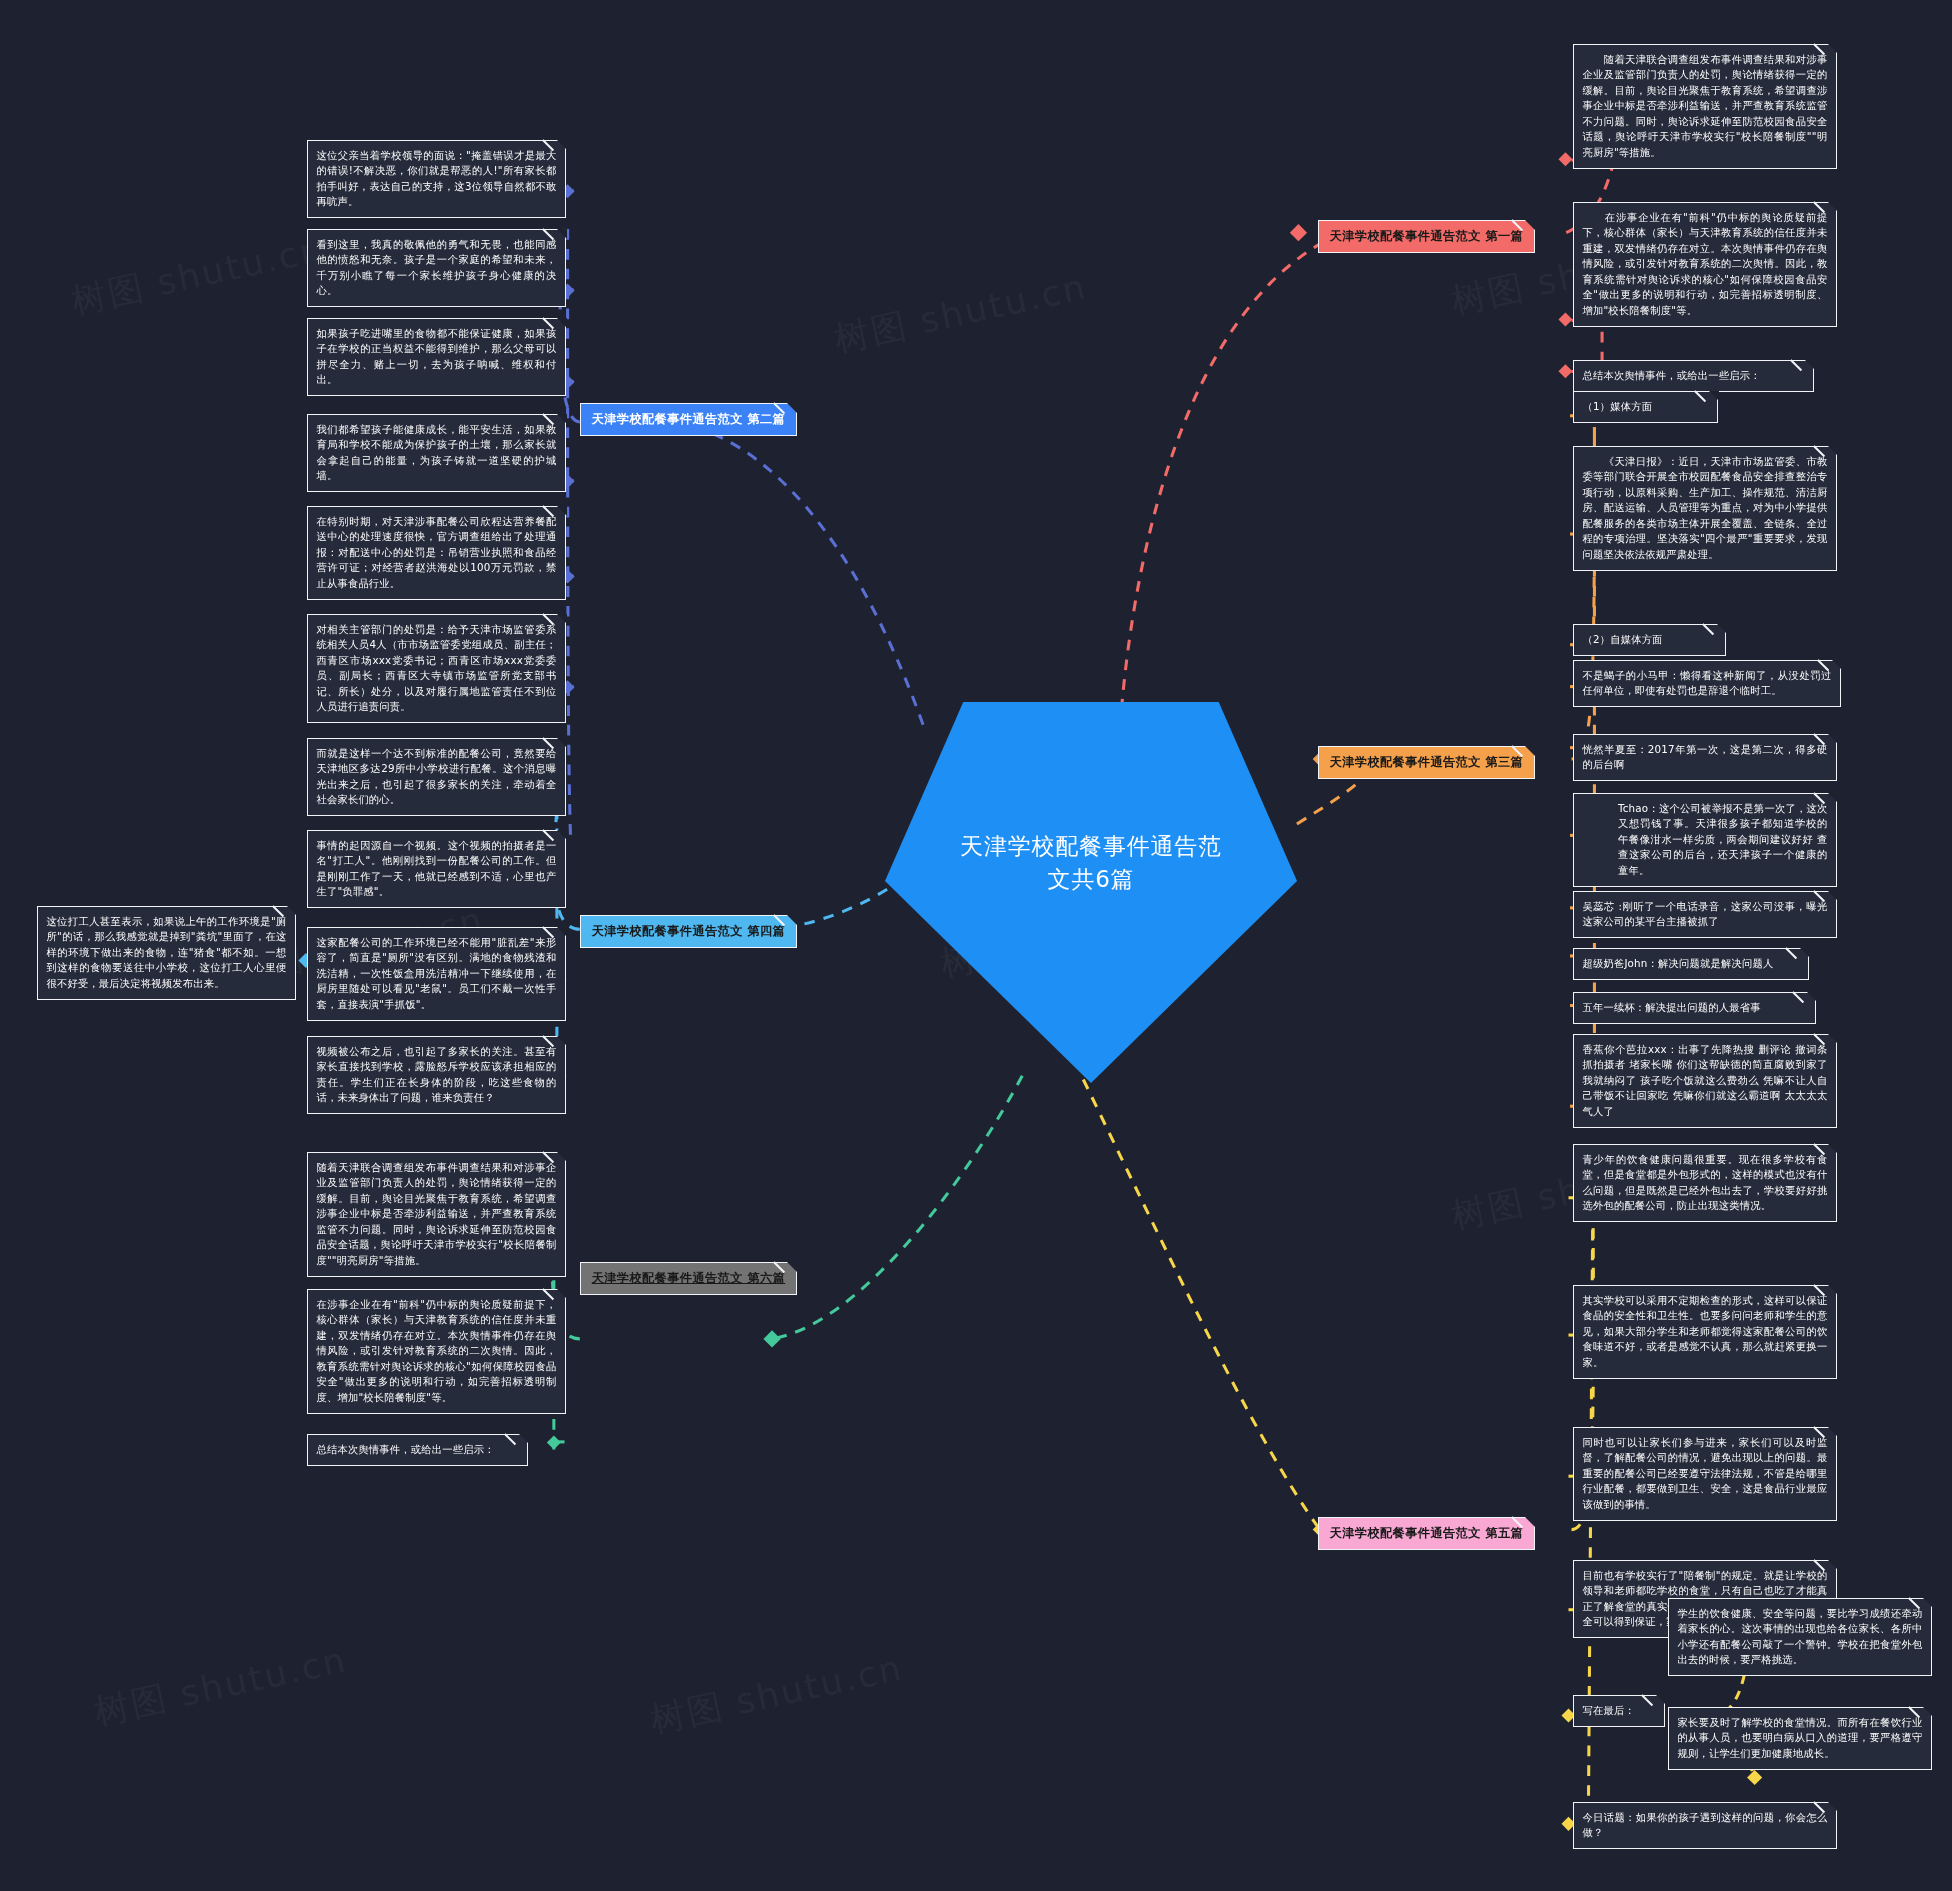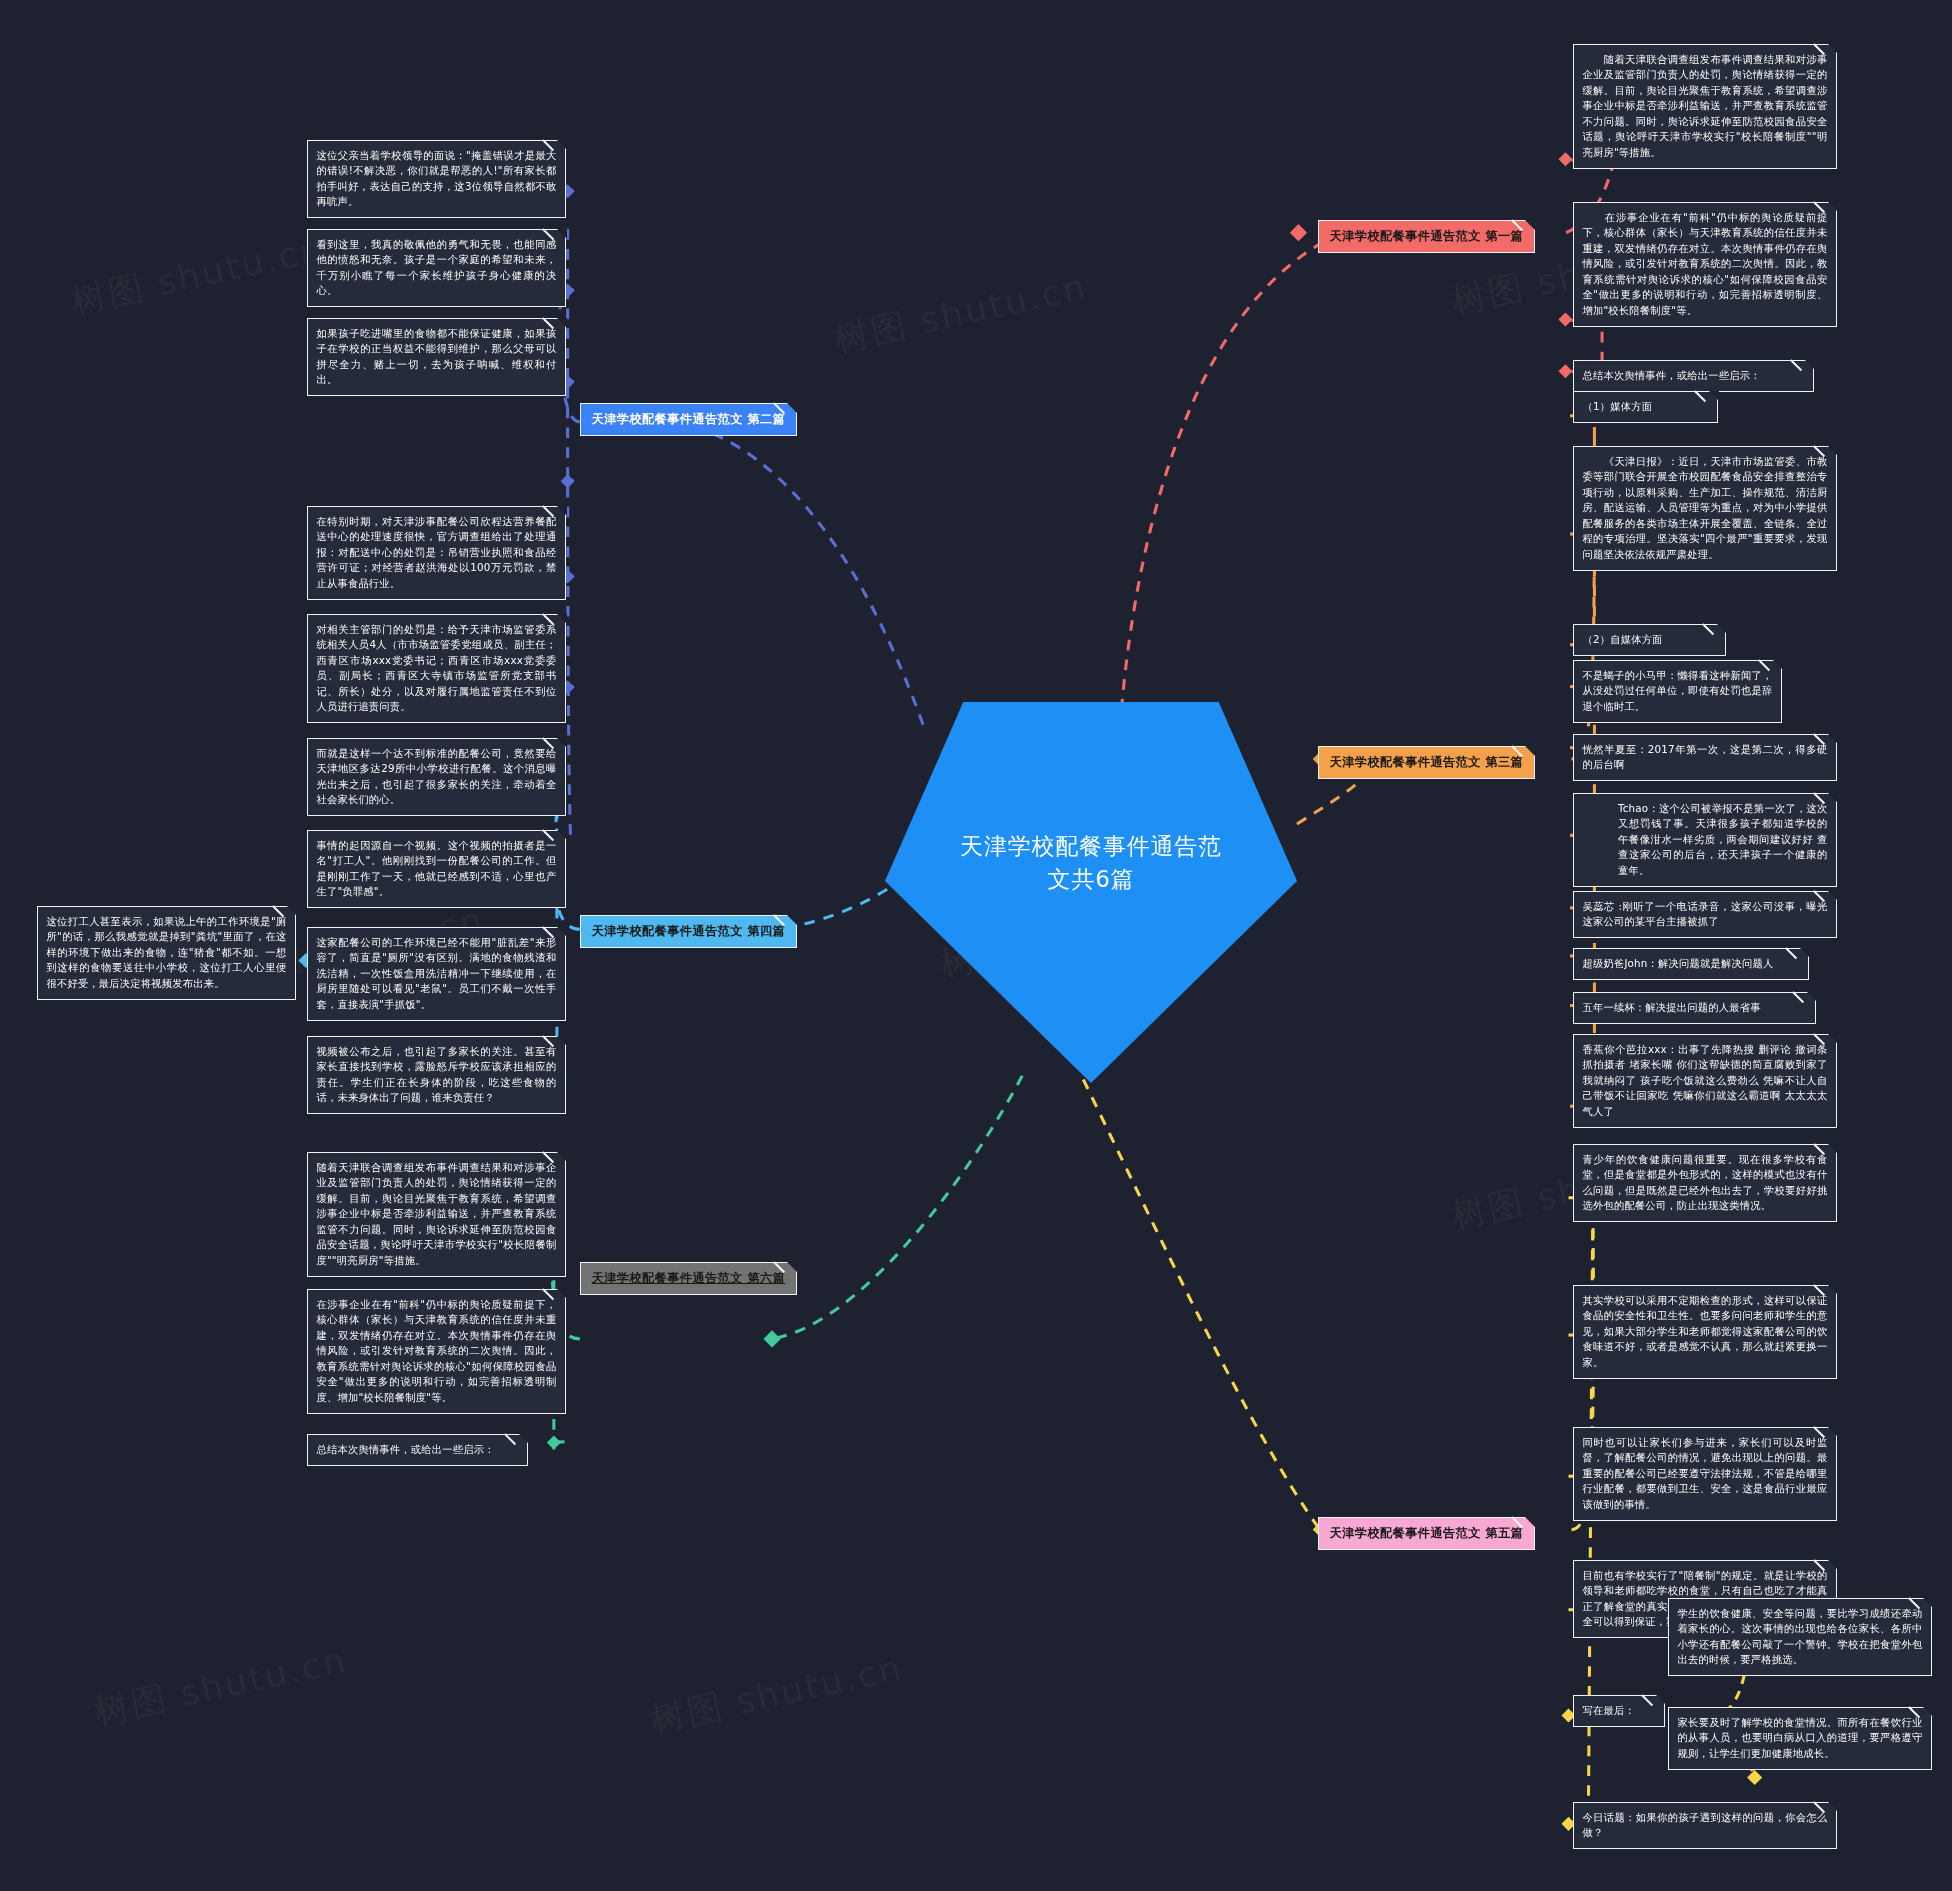--- a/index.html
+++ b/index.html
@@ -234,41 +234,42 @@
   <div class="chip" style="left:1318px;top:1517px;background:#f9a8d4;">天津学校配餐事件通告范文 第五篇</div>
   <div class="chip" style="left:580px;top:1262px;background:#737373;text-decoration:underline;">天津学校配餐事件通告范文 第六篇</div>
 
   <div class="node" style="left:1573px;top:44px;width:264px;">　　随着天津联合调查组发布事件调查结果和对涉事企业及监管部门负责人的处罚，舆论情绪获得一定的缓解。目前，舆论目光聚焦于教育系统，希望调查涉事企业中标是否牵涉利益输送，并严查教育系统监管不力问题。同时，舆论诉求延伸至防范校园食品安全话题，舆论呼吁天津市学校实行"校长陪餐制度""明亮厨房"等措施。</div>
   <div class="node" style="left:1573px;top:202px;width:264px;">　　在涉事企业在有"前科"仍中标的舆论质疑前提下，核心群体（家长）与天津教育系统的信任度并未重建，双发情绪仍存在对立。本次舆情事件仍存在舆情风险，或引发针对教育系统的二次舆情。因此，教育系统需针对舆论诉求的核心"如何保障校园食品安全"做出更多的说明和行动，如完善招标透明制度、增加"校长陪餐制度"等。</div>
   <div class="node" style="left:1573px;top:360px;width:241px;">总结本次舆情事件，或给出一些启示：</div>
 
   <div class="node" style="left:1573px;top:391px;width:145px;">（1）媒体方面</div>
   <div class="node" style="left:1573px;top:446px;width:264px;">　　《天津日报》：近日，天津市市场监管委、市教委等部门联合开展全市校园配餐食品安全排查整治专项行动，以原料采购、生产加工、操作规范、清洁厨房、配送运输、人员管理等为重点，对为中小学提供配餐服务的各类市场主体开展全覆盖、全链条、全过程的专项治理。坚决落实"四个最严"重要要求，发现问题坚决依法依规严肃处理。</div>
   <div class="node" style="left:1573px;top:624px;width:153px;">（2）自媒体方面</div>
-  <div class="node" style="left:1573px;top:660px;width:209px;">不是蝎子的小马甲：懒得看这种新闻了，从没处罚过任何单位，即使有处罚也是辞退个临时工。</div>
+  <div class="node" style="left:1573px;top:660px;width:268px;">不是蝎子的小马甲：懒得看这种新闻了，从没处罚过任何单位，即使有处罚也是辞退个临时工。</div>
   <div class="node" style="left:1573px;top:734px;width:264px;">恍然半夏至：2017年第一次，这是第二次，得多硬的后台啊</div>
   <div class="node" style="left:1573px;top:793px;width:264px;padding-left:44px;">Tchao：这个公司被举报不是第一次了，这次又想罚钱了事。天津很多孩子都知道学校的午餐像泔水一样劣质，两会期间建议好好 查查这家公司的后台，还天津孩子一个健康的童年。</div>
   <div class="node" style="left:1573px;top:891px;width:264px;">吴蕊芯 :刚听了一个电话录音，这家公司没事，曝光这家公司的某平台主播被抓了</div>
   <div class="node" style="left:1573px;top:948px;width:236px;">超级奶爸John：解决问题就是解决问题人</div>
   <div class="node" style="left:1573px;top:992px;width:243px;">五年一续杯：解决提出问题的人最省事</div>
   <div class="node" style="left:1573px;top:1034px;width:264px;">香蕉你个芭拉xxx：出事了先降热搜 删评论 撤词条 抓拍摄者 堵家长嘴 你们这帮缺德的简直腐败到家了 我就纳闷了 孩子吃个饭就这么费劲么 凭嘛不让人自己带饭不让回家吃 凭嘛你们就这么霸道啊 太太太太气人了</div>
 
   <div class="node" style="left:1573px;top:1144px;width:264px;">青少年的饮食健康问题很重要。现在很多学校有食堂，但是食堂都是外包形式的，这样的模式也没有什么问题，但是既然是已经外包出去了，学校要好好挑选外包的配餐公司，防止出现这类情况。</div>
   <div class="node" style="left:1573px;top:1285px;width:264px;">其实学校可以采用不定期检查的形式，这样可以保证食品的安全性和卫生性。也要多问问老师和学生的意见，如果大部分学生和老师都觉得这家配餐公司的饮食味道不好，或者是感觉不认真，那么就赶紧更换一家。</div>
   <div class="node" style="left:1573px;top:1427px;width:264px;">同时也可以让家长们参与进来，家长们可以及时监督，了解配餐公司的情况，避免出现以上的问题。最重要的配餐公司已经要遵守法律法规，不管是给哪里行业配餐，都要做到卫生、安全，这是食品行业最应该做到的事情。</div>
   <div class="node" style="left:1573px;top:1560px;width:264px;">目前也有学校实行了"陪餐制"的规定。就是让学校的领导和老师都吃学校的食堂，只有自己也吃了才能真正了解食堂的真实情况。这样不仅学生们未来饮食安全可以得到保证，家长也更加放心了。</div>
 
   <div class="node" style="left:1573px;top:1695px;width:92px;">写在最后：</div>
   <div class="node" style="left:1668px;top:1598px;width:264px;">学生的饮食健康、安全等问题，要比学习成绩还牵动着家长的心。这次事情的出现也给各位家长、各所中小学还有配餐公司敲了一个警钟。学校在把食堂外包出去的时候，要严格挑选。</div>
   <div class="node" style="left:1668px;top:1707px;width:264px;">家长要及时了解学校的食堂情况。而所有在餐饮行业的从事人员，也要明白病从口入的道理，要严格遵守规则，让学生们更加健康地成长。</div>
   <div class="node" style="left:1573px;top:1802px;width:264px;">今日话题：如果你的孩子遇到这样的问题，你会怎么做？</div>
 
   <div class="node" style="left:307px;top:140px;width:259px;">这位父亲当着学校领导的面说："掩盖错误才是最大的错误!不解决恶，你们就是帮恶的人!"所有家长都拍手叫好，表达自己的支持，这3位领导自然都不敢再吭声。</div>
   <div class="node" style="left:307px;top:229px;width:259px;">看到这里，我真的敬佩他的勇气和无畏，也能同感他的愤怒和无奈。孩子是一个家庭的希望和未来，千万别小瞧了每一个家长维护孩子身心健康的决心。</div>
   <div class="node" style="left:307px;top:318px;width:259px;">如果孩子吃进嘴里的食物都不能保证健康，如果孩子在学校的正当权益不能得到维护，那么父母可以拼尽全力、赌上一切，去为孩子呐喊、维权和付出。</div>
+  <div class="node" style="left:307px;top:414px;width:259px;">我们都希望孩子能健康成长，能平安生活，如果教育局和学校不能成为保护孩子的土壤，那么家长就会拿起自己的能量，为孩子铸就一道坚硬的护城墙。</div>
   <div class="node" style="left:307px;top:506px;width:259px;">在特别时期，对天津涉事配餐公司欣程达营养餐配送中心的处理速度很快，官方调查组给出了处理通报：对配送中心的处罚是：吊销营业执照和食品经营许可证；对经营者赵洪海处以100万元罚款，禁止从事食品行业。</div>
   <div class="node" style="left:307px;top:614px;width:259px;">对相关主管部门的处罚是：给予天津市场监管委系统相关人员4人（市市场监管委党组成员、副主任；西青区市场xxx党委书记；西青区市场xxx党委委员、副局长；西青区大寺镇市场监管所党支部书记、所长）处分，以及对履行属地监管责任不到位人员进行追责问责。</div>
 
   <div class="node" style="left:307px;top:738px;width:259px;">而就是这样一个达不到标准的配餐公司，竟然要给天津地区多达29所中小学校进行配餐。这个消息曝光出来之后，也引起了很多家长的关注，牵动着全社会家长们的心。</div>
   <div class="node" style="left:307px;top:830px;width:259px;">事情的起因源自一个视频。这个视频的拍摄者是一名"打工人"。他刚刚找到一份配餐公司的工作。但是刚刚工作了一天，他就已经感到不适，心里也产生了"负罪感"。</div>
   <div class="node" style="left:307px;top:927px;width:259px;">这家配餐公司的工作环境已经不能用"脏乱差"来形容了，简直是"厕所"没有区别。满地的食物残渣和洗洁精，一次性饭盒用洗洁精冲一下继续使用，在厨房里随处可以看见"老鼠"。员工们不戴一次性手套，直接表演"手抓饭"。</div>
   <div class="node" style="left:307px;top:1036px;width:259px;">视频被公布之后，也引起了多家长的关注。甚至有家长直接找到学校，露脸怒斥学校应该承担相应的责任。学生们正在长身体的阶段，吃这些食物的话，未来身体出了问题，谁来负责任？</div>
   <div class="node" style="left:37px;top:906px;width:259px;">这位打工人甚至表示，如果说上午的工作环境是"厕所"的话，那么我感觉就是掉到"粪坑"里面了，在这样的环境下做出来的食物，连"猪食"都不如。一想到这样的食物要送往中小学校，这位打工人心里便很不好受，最后决定将视频发布出来。</div>
 
   <div class="node" style="left:307px;top:1152px;width:259px;">随着天津联合调查组发布事件调查结果和对涉事企业及监管部门负责人的处罚，舆论情绪获得一定的缓解。目前，舆论目光聚焦于教育系统，希望调查涉事企业中标是否牵涉利益输送，并严查教育系统监管不力问题。同时，舆论诉求延伸至防范校园食品安全话题，舆论呼吁天津市学校实行"校长陪餐制度""明亮厨房"等措施。</div>

